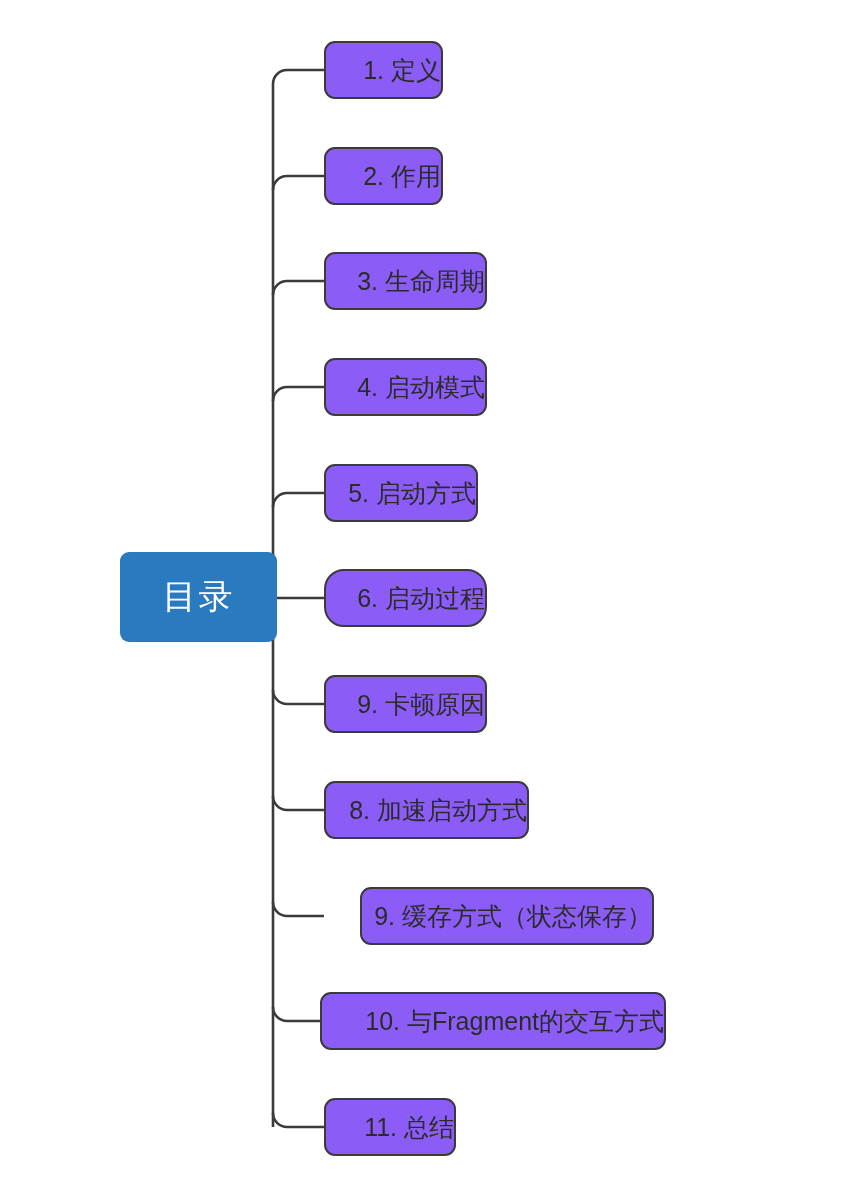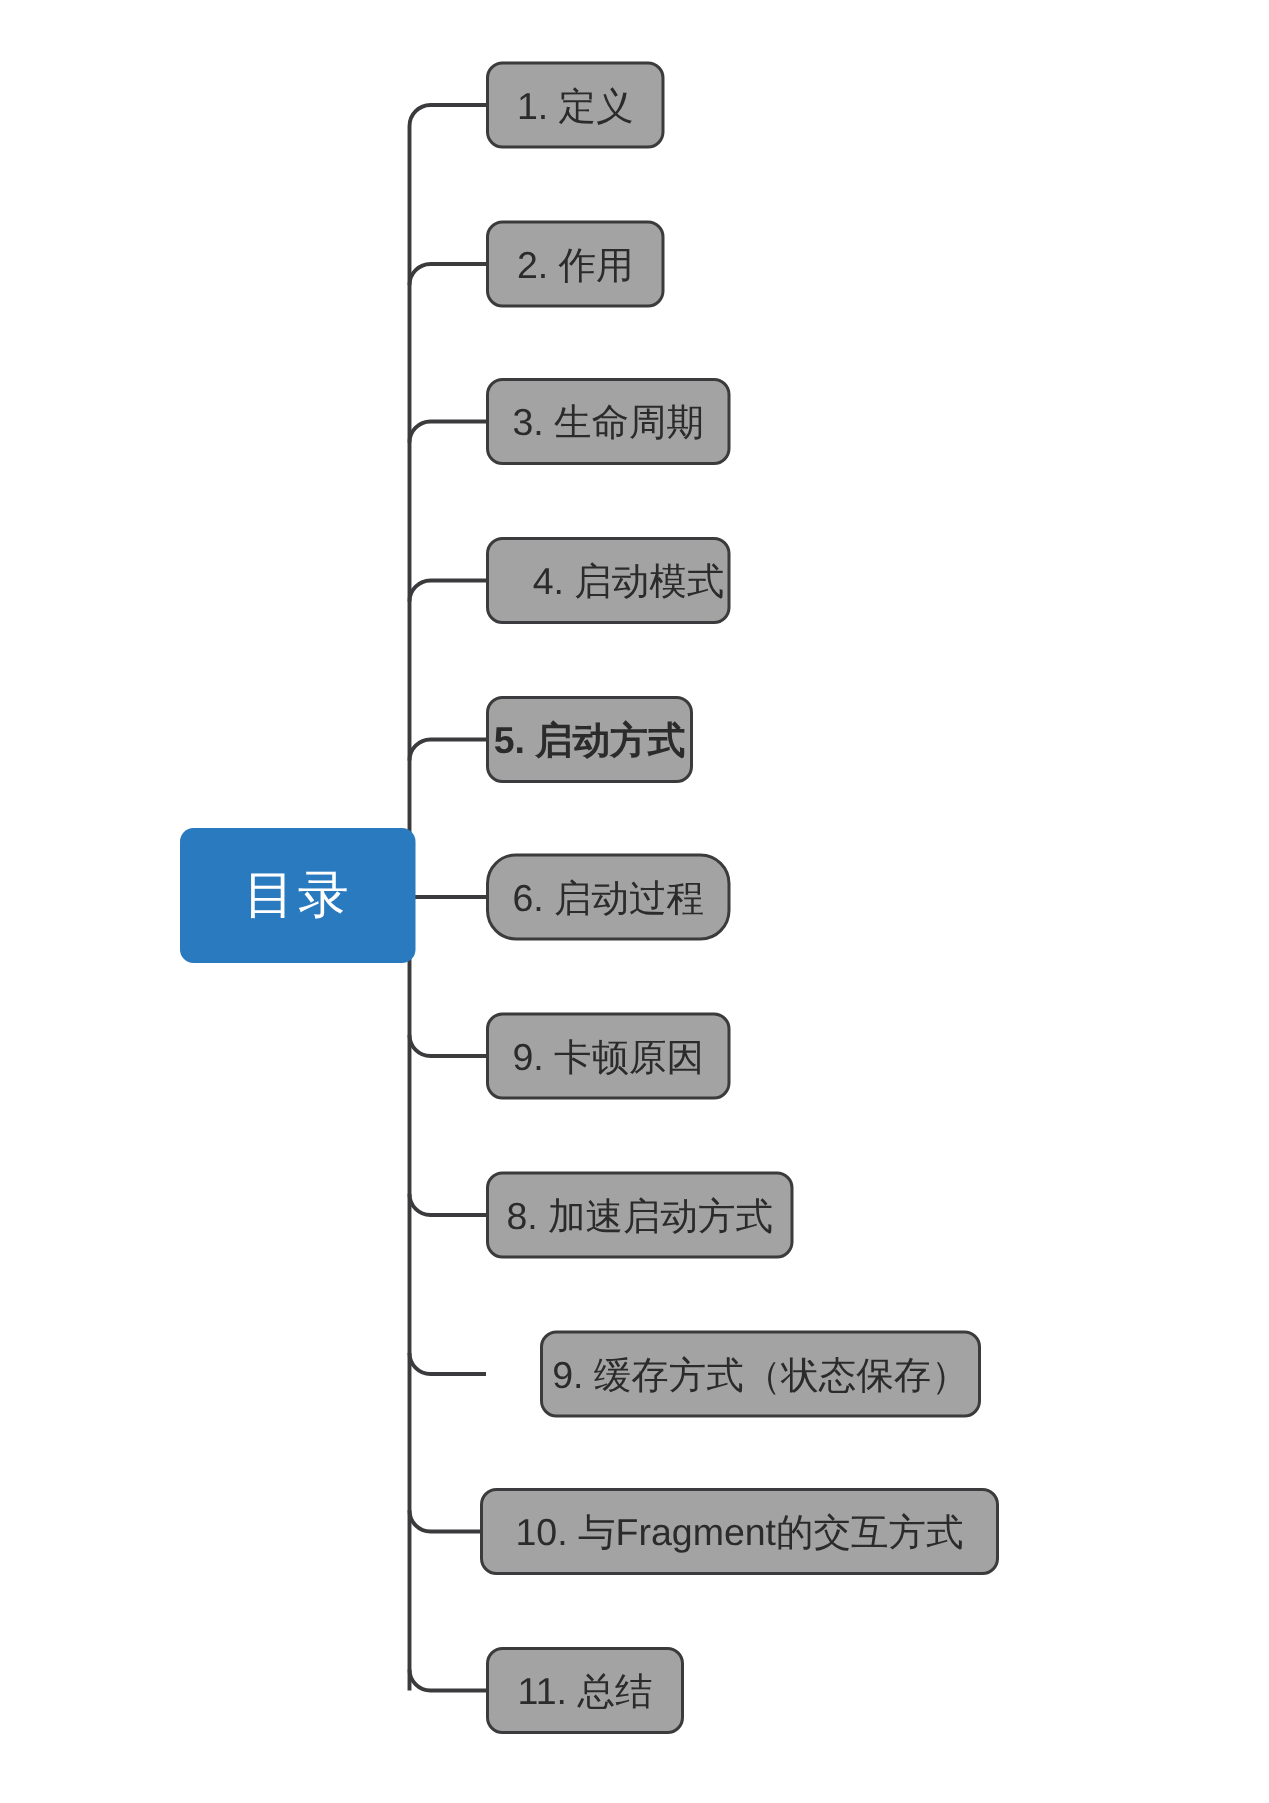--- a/index.html
+++ b/index.html
@@ -35,26 +35,27 @@
   }
   .root-node {
     background: #2a7ac0;
     color: #ffffff;
     border-radius: 9px;
     font-size: 34px;
     letter-spacing: 2px;
     font-weight: 400;
   }
   .child-node {
-    background: #a3a3a3;
+    background: #8b5cf6;
     color: #2b2b2b;
     border: 2px solid #3b3b3d;
     border-radius: 11px;
     font-size: 25px;
     font-weight: 400;
+    justify-content: flex-end;
   }
 </style>
 </head>
 <body>
 
 <div id="canvas">
 
   <svg id="edges" viewBox="0 0 846 1202" xmlns="http://www.w3.org/2000/svg">
     <g fill="none" stroke="#3b3b3d" stroke-width="2.6" stroke-linecap="butt">
 
@@ -94,21 +95,21 @@
       </div>
       <div class="node child-node" style="left: 324px; top: 147px; width: 119px; height: 58px; border-color: rgb(59, 59, 61);">
         <span>2. 作用</span>
       </div>
       <div class="node child-node" style="left: 324px; top: 252px; width: 163px; height: 58px; border-color: rgb(59, 59, 61);">
         <span>3. 生命周期</span>
       </div>
       <div class="node child-node" style="left: 324px; top: 358px; width: 163px; height: 58px; border-color: rgb(59, 59, 61); padding-left: 27px;">
         <span>4. 启动模式</span>
       </div>
-      <div class="node child-node" style="left: 324px; top: 464px; width: 138px; height: 58px; border-color: rgb(59, 59, 61); font-weight: bold;">
+      <div class="node child-node" style="left: 324px; top: 464px; width: 154px; height: 58px; border-color: rgb(59, 59, 61);">
         <span>5. 启动方式</span>
       </div>
       <div class="node child-node" style="left: 324px; top: 569px; width: 163px; height: 58px; border-color: rgb(59, 59, 61); border-radius: 20px;">
         <span>6. 启动过程</span>
       </div>
       <div class="node child-node" style="left: 324px; top: 675px; width: 163px; height: 58px; border-color: rgb(59, 59, 61);">
         <span>9. 卡顿原因</span>
       </div>
       <div class="node child-node" style="left: 324px; top: 781px; width: 205px; height: 58px; border-color: rgb(59, 59, 61);">
         <span>8. 加速启动方式</span>

